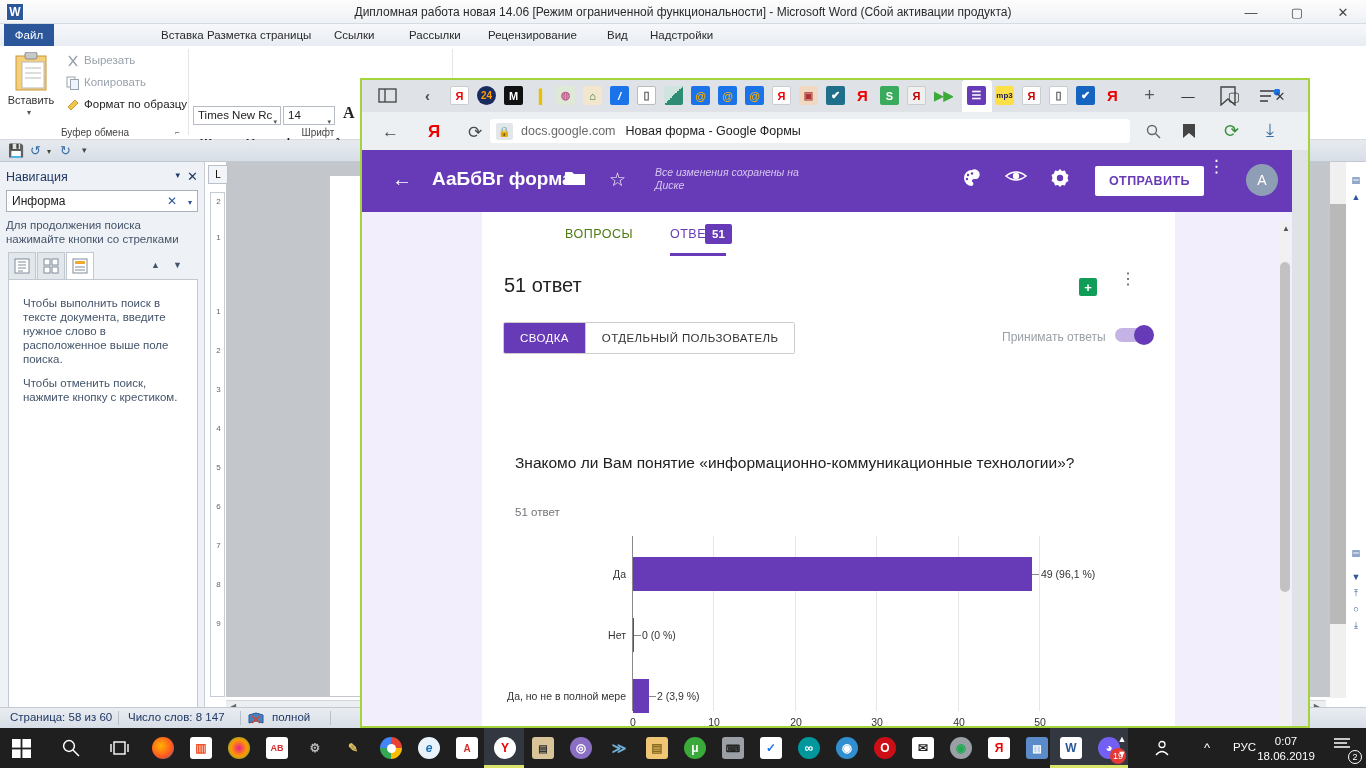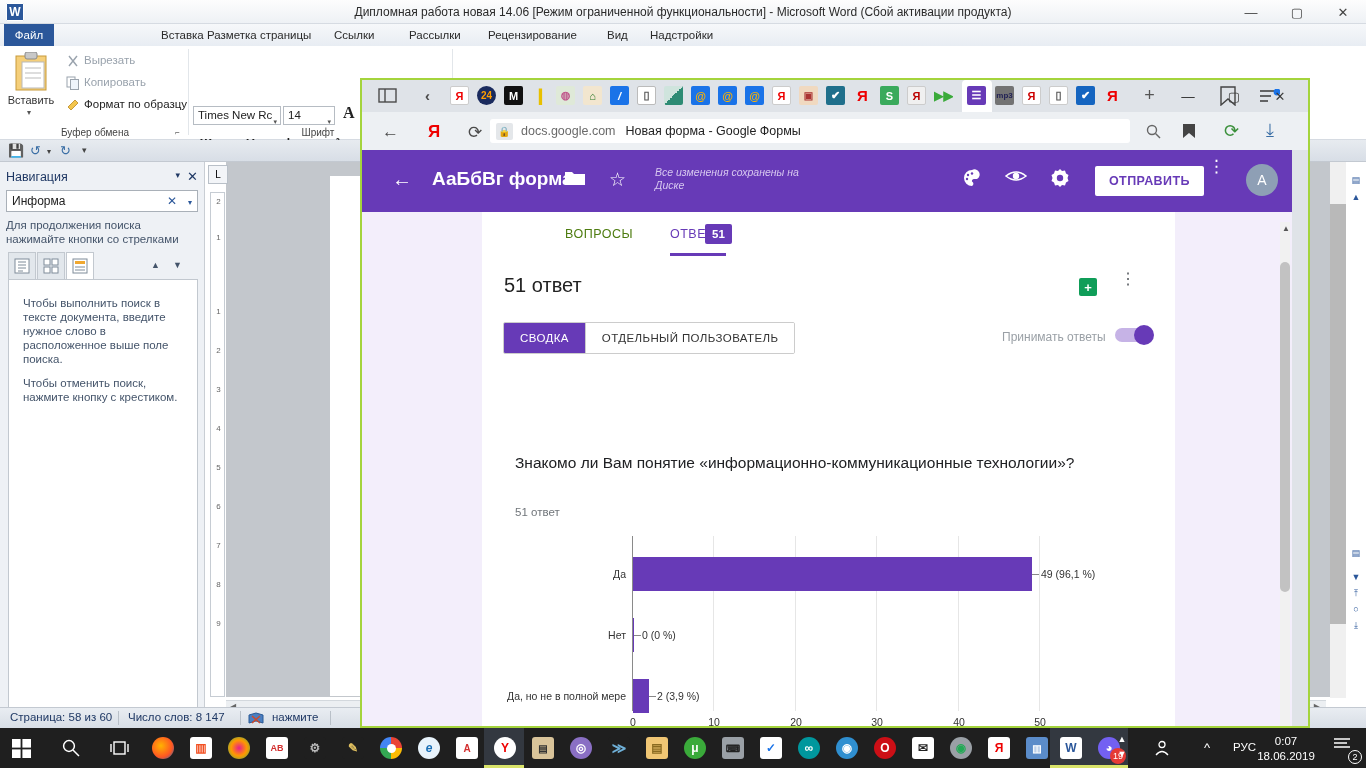--- a/index.html
+++ b/index.html
@@ -480,21 +480,21 @@
     <div class="statusbar">
       <div class="sb-item" style="left:10px;">Страница: 58 из 60</div>
       <div class="sb-div" style="left:118px;"></div>
       <div class="sb-item" style="left:128px;">Число слов: 8 147</div>
       <div class="sb-div" style="left:240px;"></div>
       <svg style="position:absolute;left:248px;top:4px;" width="16" height="13" viewBox="0 0 16 13">
         <path d="M1 3 L8 1 L15 3 L15 11 L8 9 L1 11 Z" fill="#4a7fc1" stroke="#2b5a96"></path>
         <line x1="4" y1="4" x2="12" y2="11" stroke="#d04a2a" stroke-width="1.4"></line>
         <line x1="12" y1="4" x2="4" y2="11" stroke="#d04a2a" stroke-width="1.4"></line>
       </svg>
-      <div class="sb-item" style="left:272px;">нажмите</div>
+      <div class="sb-item" style="left:272px;">полной</div>
       <div class="sb-div" style="left:330px;"></div>
     </div>
   </div>
 
   <div id="browser">
 
     <div class="br-tabstrip">
       <svg class="br-ic" style="left:16px;background:none;" viewBox="0 0 19 19">
         <rect x="1" y="3" width="17" height="13" fill="none" stroke="#4a4a4a" stroke-width="1.4"></rect>
         <line x1="7" y1="3" x2="7" y2="16" stroke="#4a4a4a" stroke-width="1.4"></line>
@@ -517,21 +517,21 @@
       <div class="br-ic" style="left:437px;background:#f0d9c0;color:#a33;font-size:10px;">▣</div>
       <div class="br-ic" style="left:464px;background:#1f6f8b;color:#fff;">✔</div>
       <div class="br-ic" style="left:491px;background:none;color:#e00;font-size:15px;">Я</div>
       <div class="br-ic" style="left:518px;background:#3aaa5c;">S</div>
       <div class="br-ic" style="left:545px;background:#f0f0f0;border:1px solid #ccc;color:#b00;">Я</div>
       <div class="br-ic" style="left:572px;background:none;color:#3aaa3a;font-size:13px;">▶▶</div>
 
       <div class="tab-active" style="left:600px;"></div>
       <div class="br-ic" style="left:605px;background:#673ab7;">☰</div>
 
-      <div class="br-ic" style="left:633px;background:#737373;color:#225;font-size:8px;">mp3</div>
+      <div class="br-ic" style="left:633px;background:#fde047;color:#225;font-size:8px;">mp3</div>
       <div class="br-ic" style="left:660px;background:#fff;border:1px solid #ccc;color:#c00;">Я</div>
       <div class="br-ic" style="left:687px;background:#fff;border:1px solid #ccc;color:#555;">▯</div>
       <div class="br-ic" style="left:714px;background:#1565c0;">✔</div>
       <div class="br-ic" style="left:741px;background:none;color:#e00;font-size:15px;">Я</div>
 
       <div class="br-ic" style="left:778px;background:none;color:#555;font-size:18px;font-weight:normal;">+</div>
 
       <svg style="position:absolute;left:857px;top:6px;" width="18" height="20" viewBox="0 0 18 20">
         <path d="M2 1 H16 V19 L9 13 L2 19 Z" fill="none" stroke="#444" stroke-width="1.4"></path>
       </svg>

